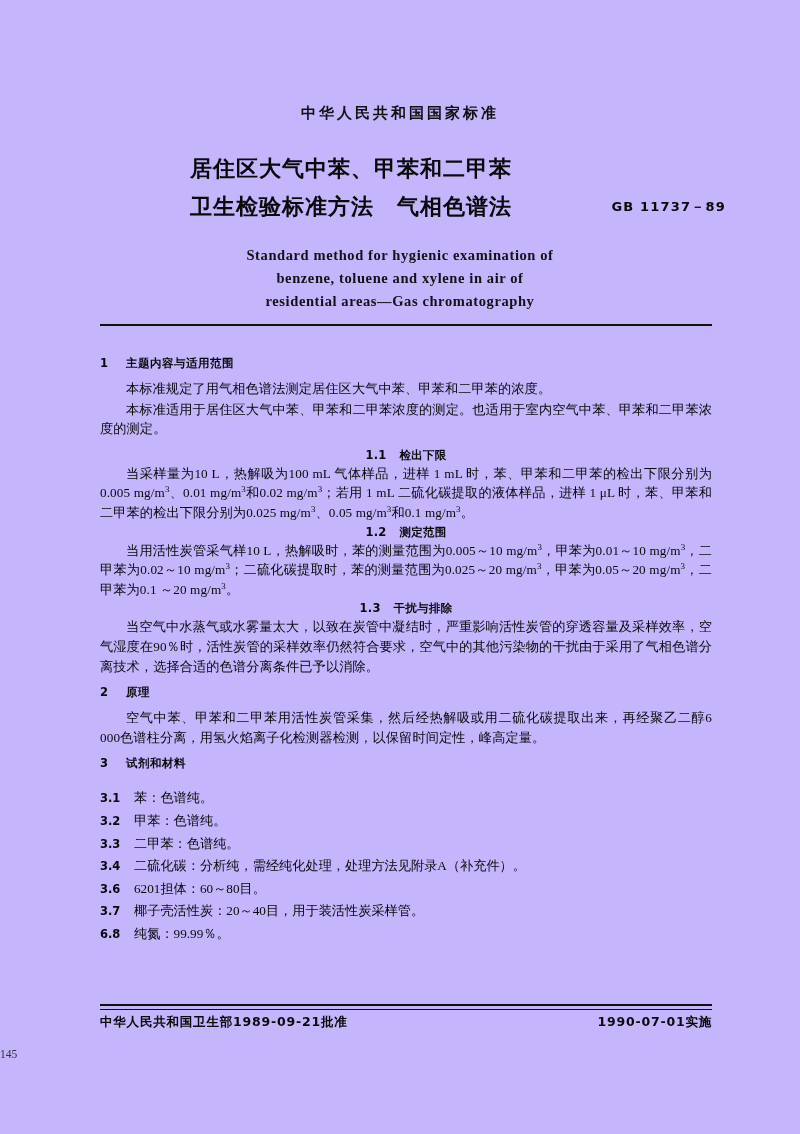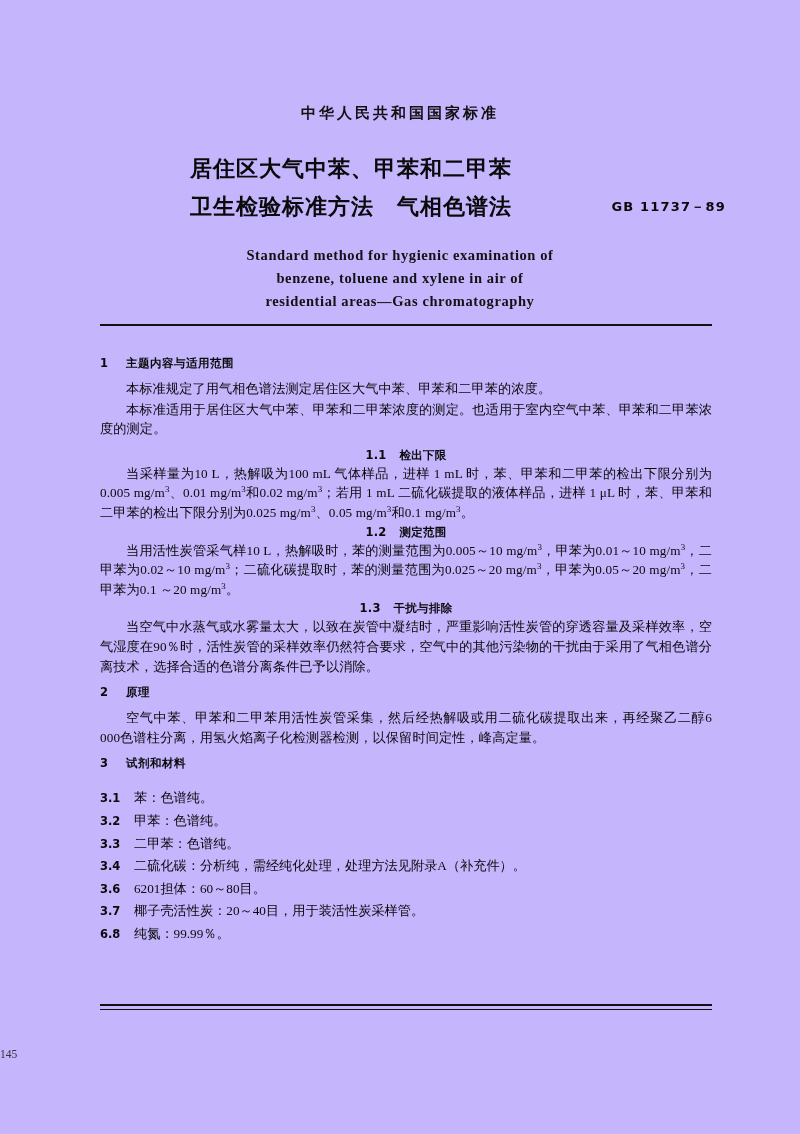--- a/index.html
+++ b/index.html
@@ -271,16 +271,20 @@
         <span class="num">6.8</span>
         <span class="txt">纯氮：99.99％。</span>
       </div>
     </div>
 
   </div>
 
   <div class="rule-bot-a"></div>
   <div class="rule-bot-b"></div>
 
+  <div class="footer">
+    <span>中华人民共和国卫生部1989-09-21批准</span>
+    <span>1990-07-01实施</span>
+  </div>
 
   <div class="page-no">145</div>
 
 </div>
 
 </body></html>

